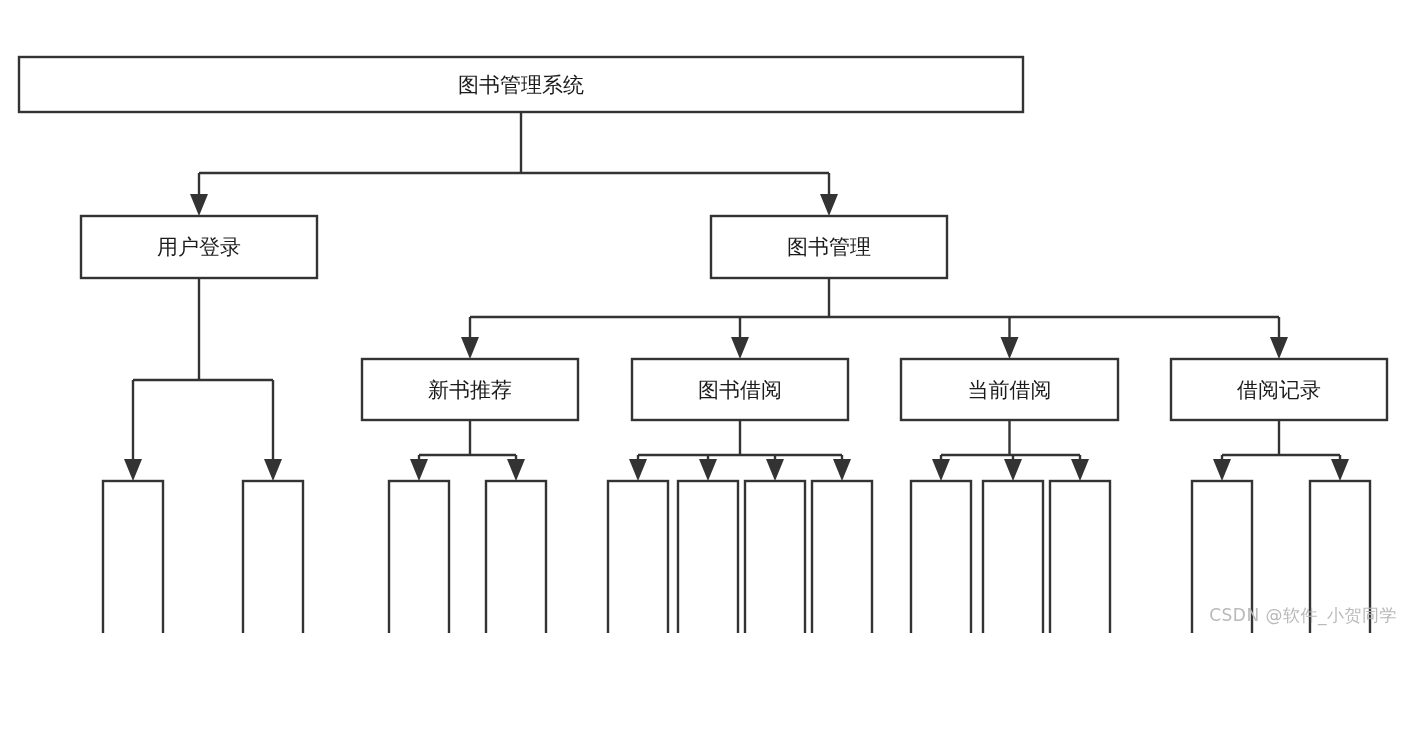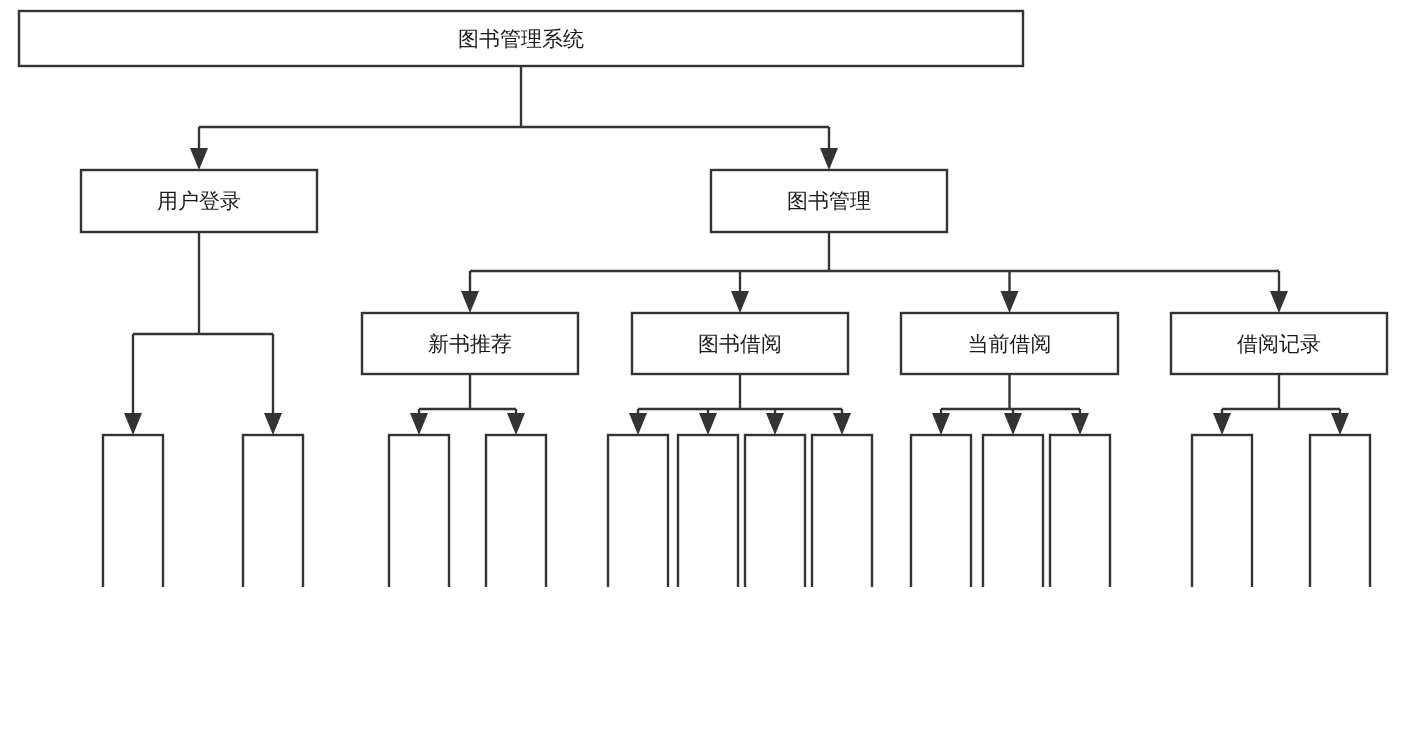--- a/index.html
+++ b/index.html
@@ -8,20 +8,21 @@
     padding: 0;
     background: #ffffff;
   }
   #canvas {
     position: relative;
     width: 1405px;
     height: 587px;
     background: #ffffff;
     overflow: hidden;
     font-family: "DejaVu Sans", "Liberation Sans", sans-serif;
+    margin-top: 46px;
   }
   #diagram-svg {
     position: absolute;
     left: 0;
     top: 0;
     width: 1405px;
     height: 747px;
   }
   .node-box {
     fill: #ffffff;
@@ -237,14 +238,15 @@
         <span class="leaf-label">确认归还（管理员）</span>
       </div>
       <div class="leaf-label-wrap" style="left: 1192px; top: 435px; width: 60px; height: 298px;">
         <span class="leaf-label">新增借阅记录</span>
       </div>
       <div class="leaf-label-wrap" style="left: 1310px; top: 435px; width: 60px; height: 298px;">
         <span class="leaf-label">查询借阅记录</span>
       </div>
     </div>
 
+  <div class="watermark">CSDN @软件_小贺同学</div>
 
 </div>
 
 </body></html>

